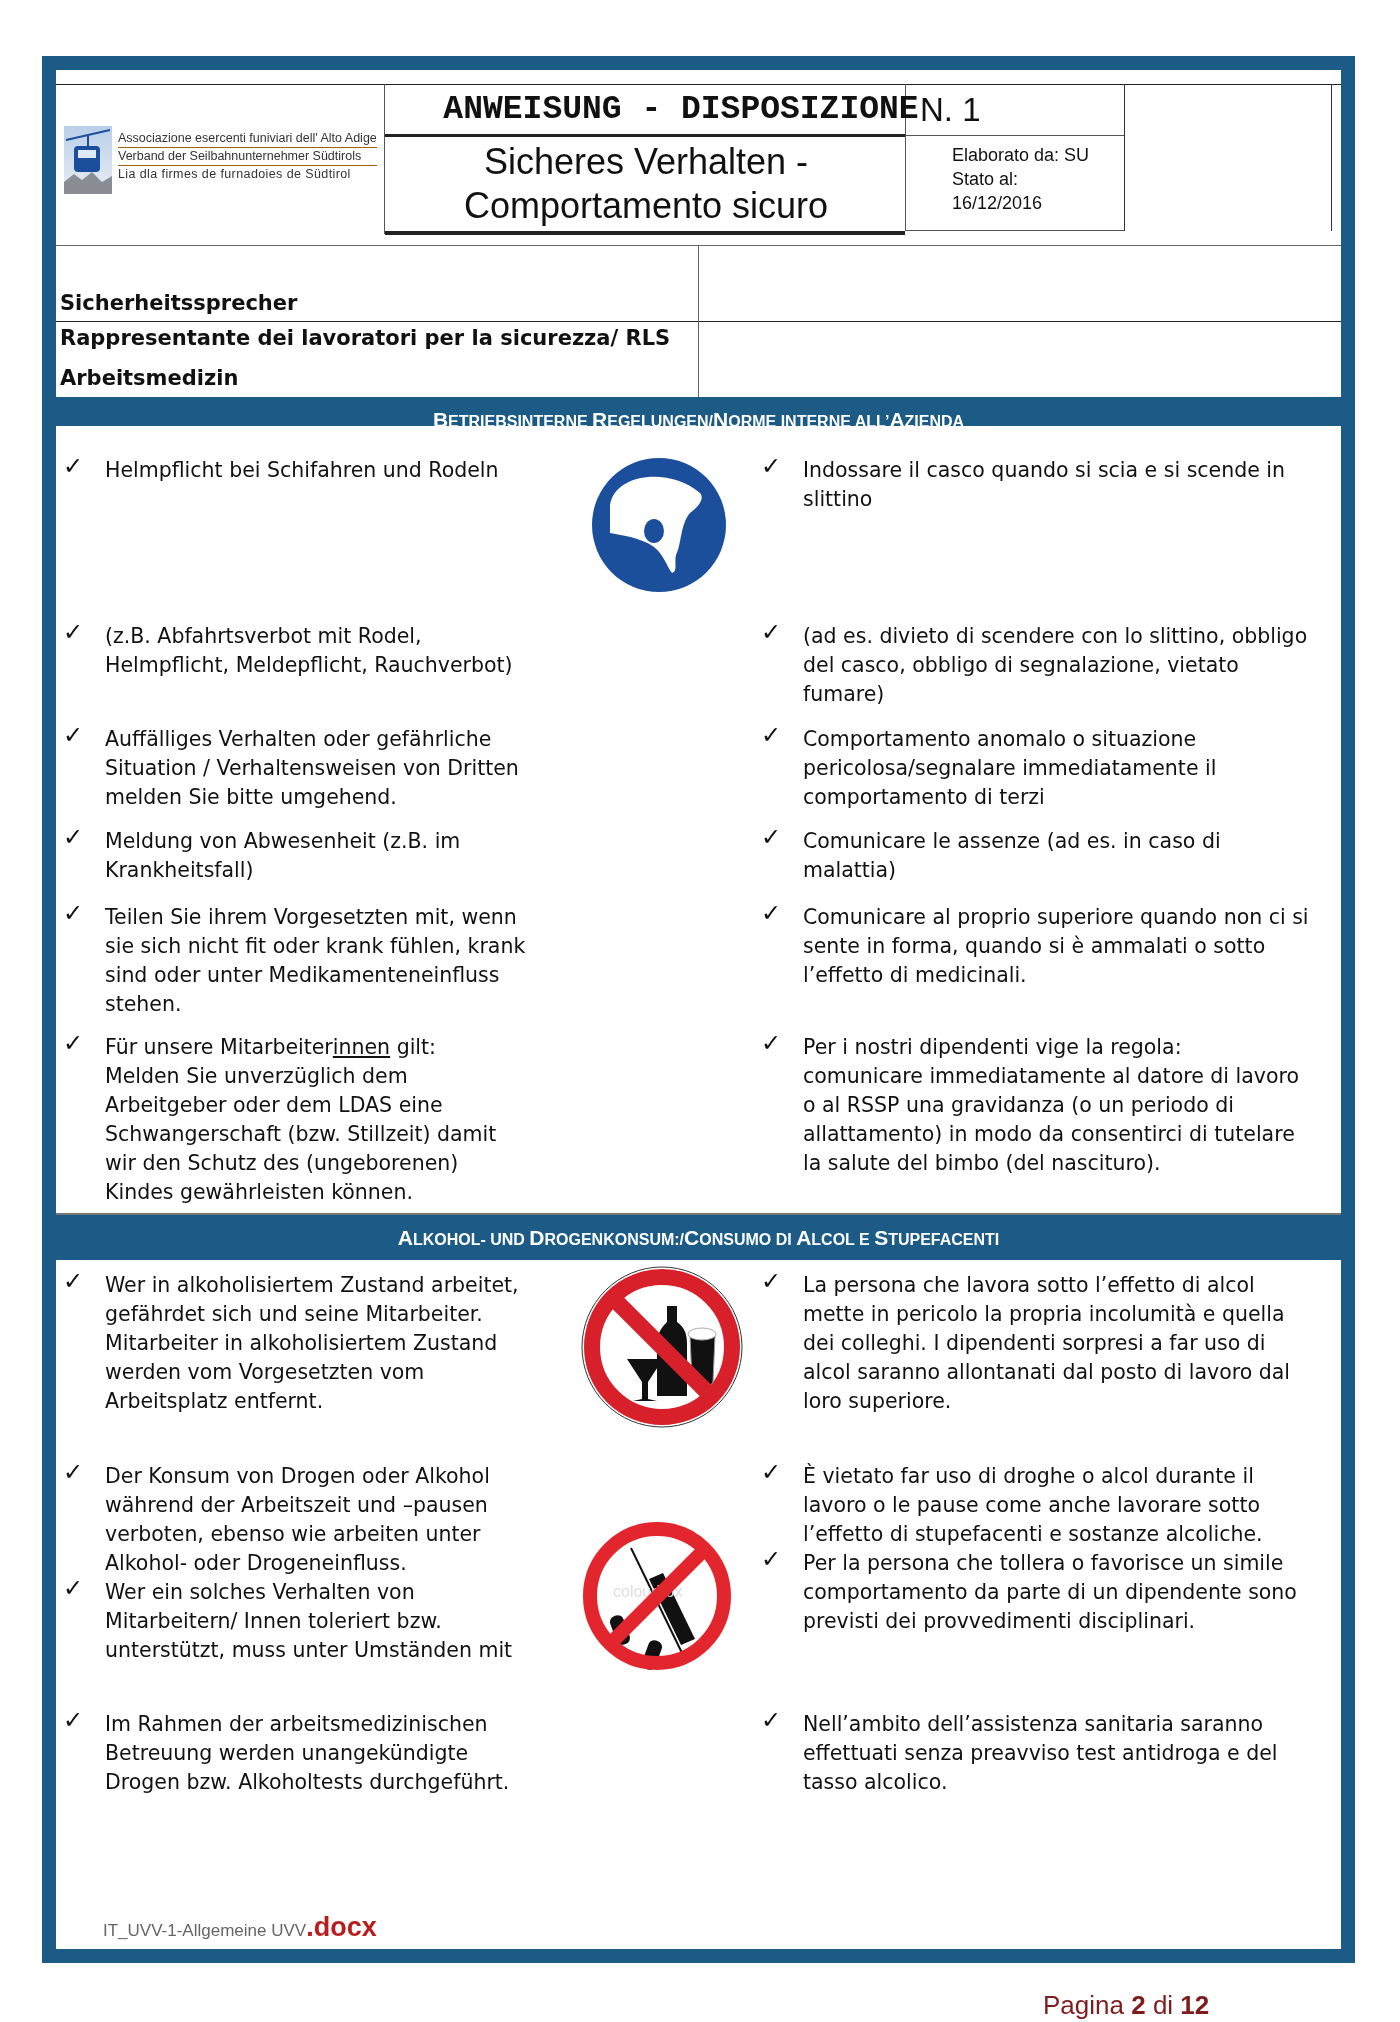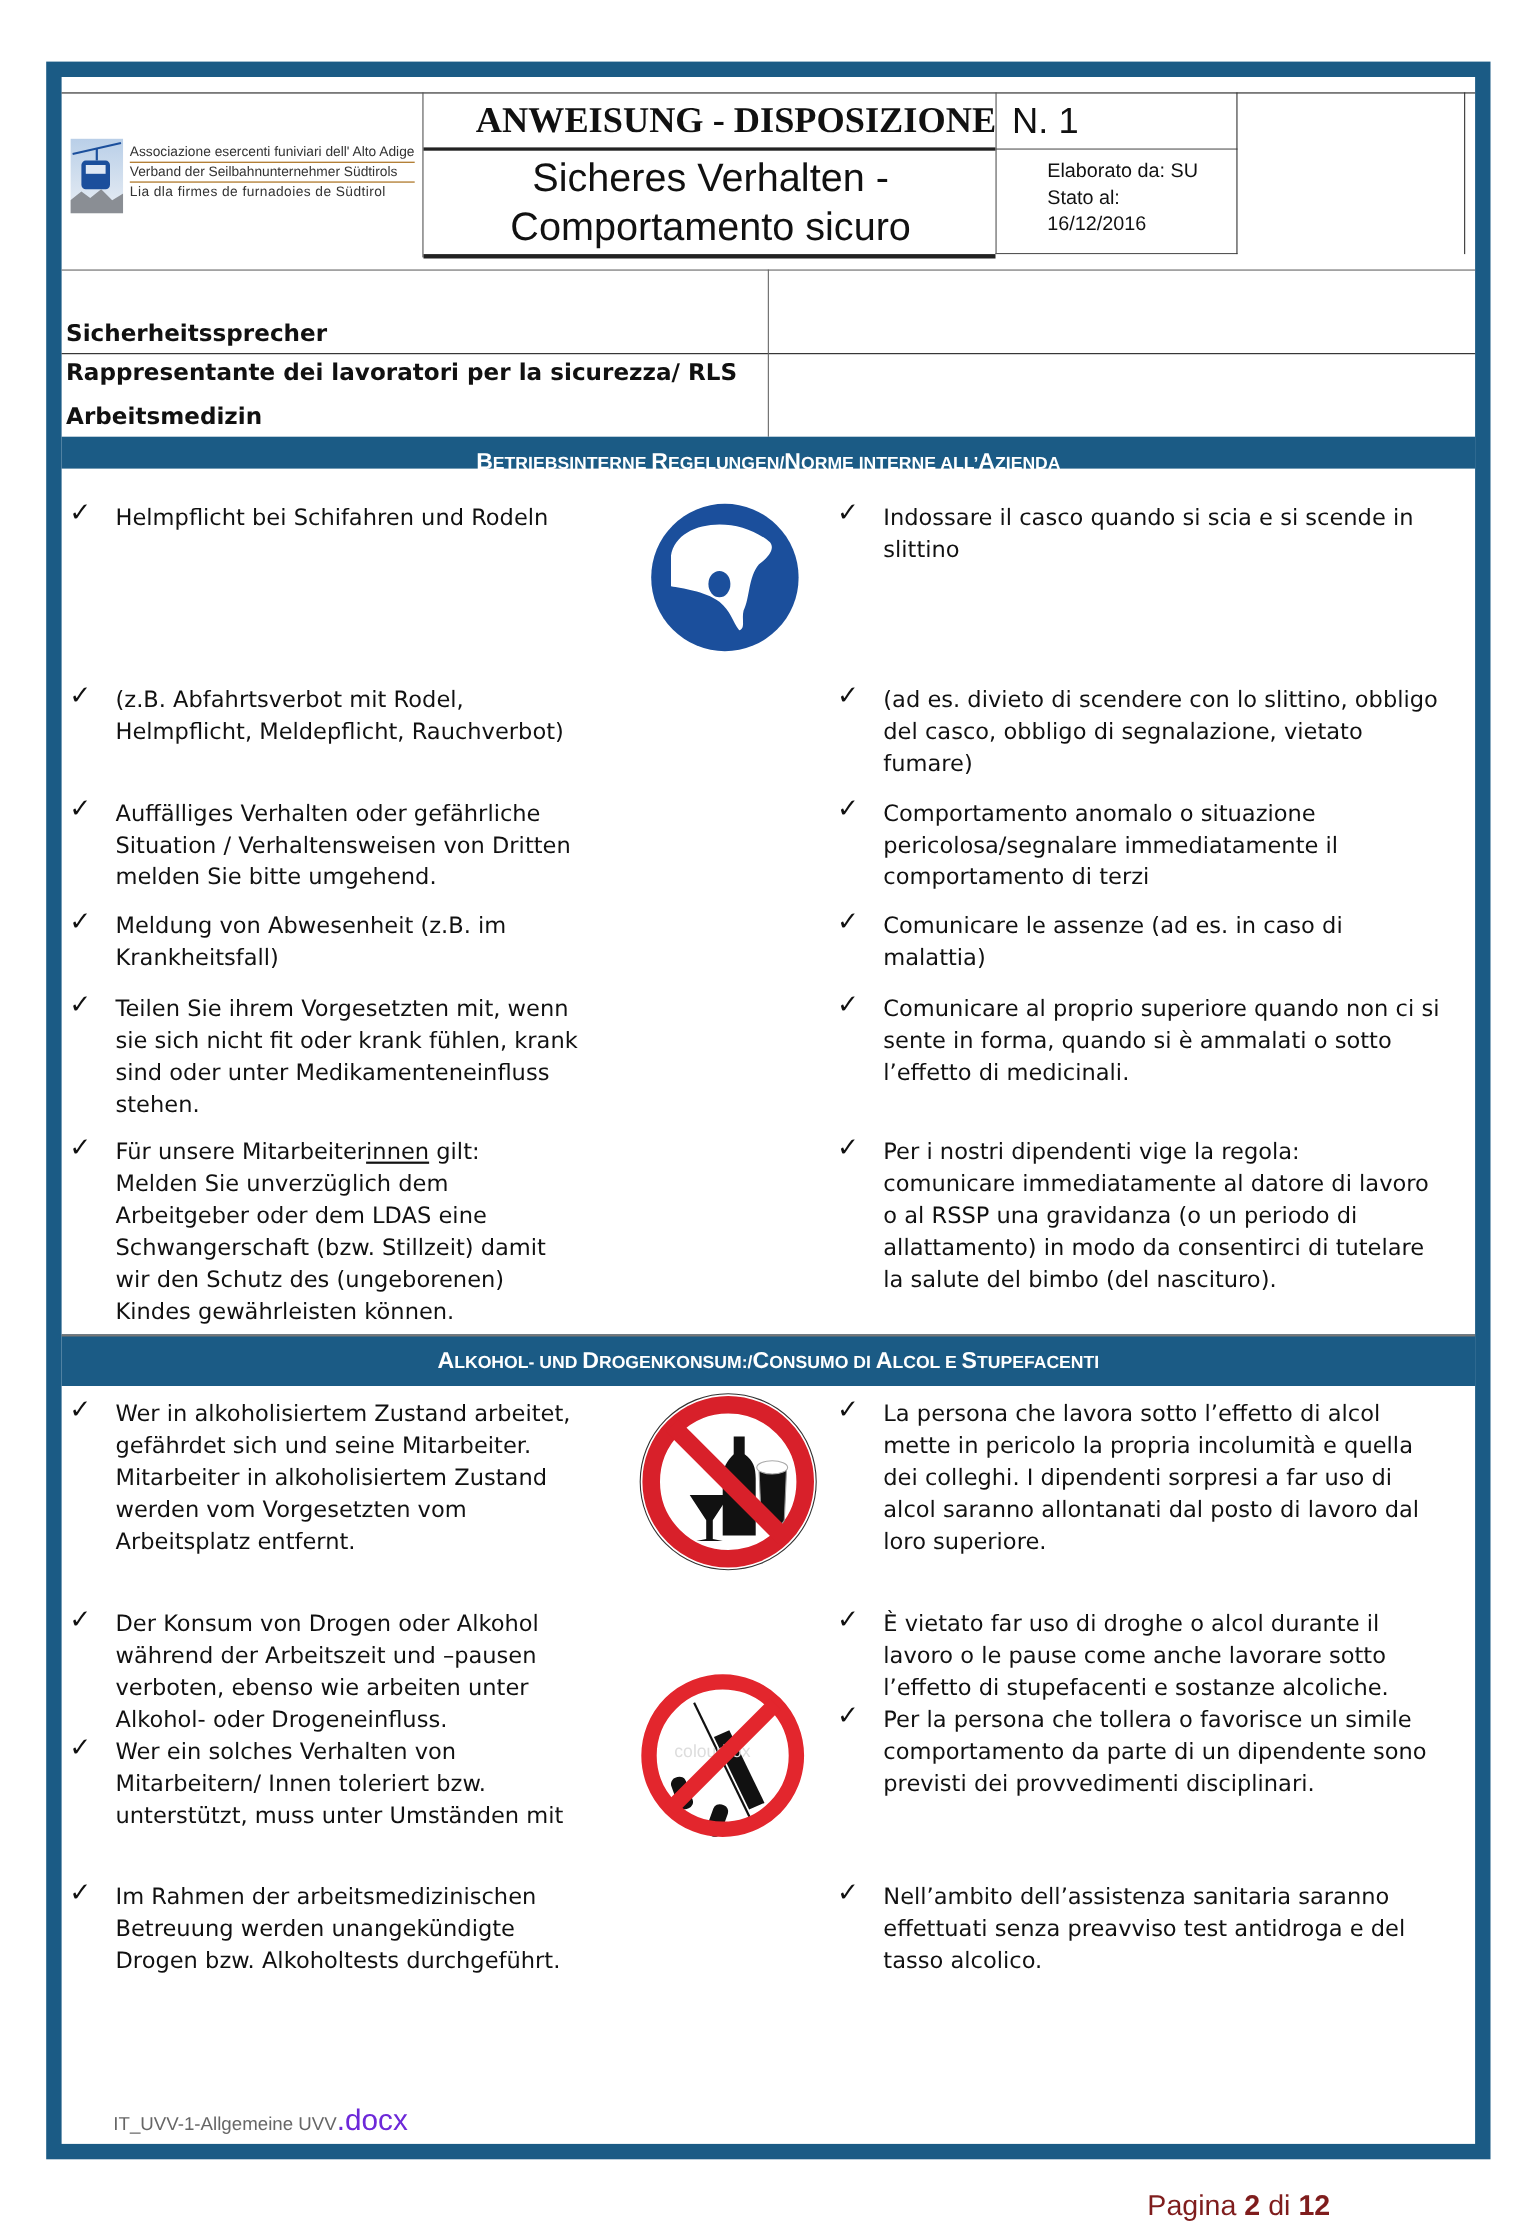--- a/index.html
+++ b/index.html
@@ -4,33 +4,33 @@
 <style>
   html, body { margin:0; padding:0; background:#ffffff; }
   body { width:1400px; height:2022px; position:relative; overflow:hidden; font-family:"DejaVu Sans", sans-serif; color:#111; }
   .frame { position:absolute; left:42px; top:56px; width:1313px; height:1907px; background:#1b5b85; }
   .inner { position:absolute; left:56px; top:70px; width:1285px; height:1879px; background:#fff; }
   .hdr-line { position:absolute; background:#222; }
   .logo { position:absolute; left:64px; top:122px; width:320px; height:76px; }
   .logo-text { position:absolute; left:54px; top:8px; font-family:"Liberation Sans", sans-serif; font-size:12.5px; line-height:17px; color:#333; }
   .logo-text div { border-bottom:1px solid #a16207; white-space:nowrap; }
   .logo-text div:last-child { border-bottom:none; letter-spacing:0.4px; }
-  .title-main { position:absolute; left:386px; top:88px; width:520px; text-align:center; font-family:Liberation Serif, serif; font-weight:bold; font-size:33px; line-height:44px;padding-left:23px; }
+  .title-main { position:absolute; left:398px; top:88px; width:520px; text-align:center; font-family:Liberation Mono, monospace; font-weight:bold; font-size:33px; line-height:44px;padding-left:23px; }
   .title-sub { position:absolute; left:386px; top:140px; width:520px; text-align:center; font-family:"Liberation Sans", sans-serif; font-size:36px; line-height:44px; }
   .num { position:absolute; left:920px; top:88px; font-family:"Liberation Sans", sans-serif; font-size:33px; line-height:44px; }
   .meta { position:absolute; left:920px; top:143px; font-family:"Liberation Sans", sans-serif; font-size:18px; line-height:24px;margin-left:32px; }
   .role { position:absolute; left:60px; font-weight:bold; font-size:21px; line-height:35px;margin-top:36px; }
   .bar { position:absolute; left:56px; width:1285px; background:#1b5b85; color:#fff; text-align:center; font-family:"Liberation Sans", sans-serif; font-weight:bold; }
   .bar .big { font-size:21px; }
   .bar .sm { font-size:16px; }
   .item { position:absolute; font-size:20.5px; line-height:29px; color:#111; }
   .item .chk { position:absolute; left:-42px; top:-4px; font-size:24px; font-family:"DejaVu Sans", sans-serif; }
   .icon { position:absolute; }
   .footer-l { position:absolute; left:103px; top:1912px; font-family:"Liberation Sans", sans-serif; color:#666; font-size:17px; }
-  .footer-l .ext { color:#6d28d9; font-size:27px; }
+  .footer-l .ext { color:#b91c1c; font-size:27px;font-weight:bold; }
   .footer-r { position:absolute; left:1043px; top:1990px; font-family:"Liberation Sans", sans-serif; font-size:26px; color:#7f1d1d; }
   u { text-decoration:underline; }
 </style>
 </head>
 <body>
 
 <div class="frame"></div>
 <div class="inner"></div>
 
 <div class="hdr-line" style="left:56px;top:84px;width:1285px;height:1px;"></div>

